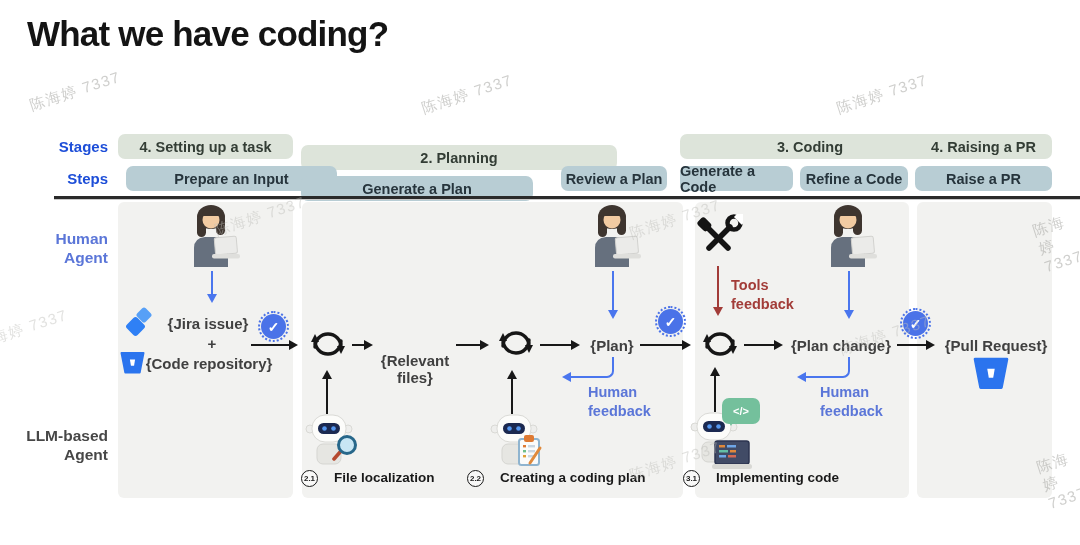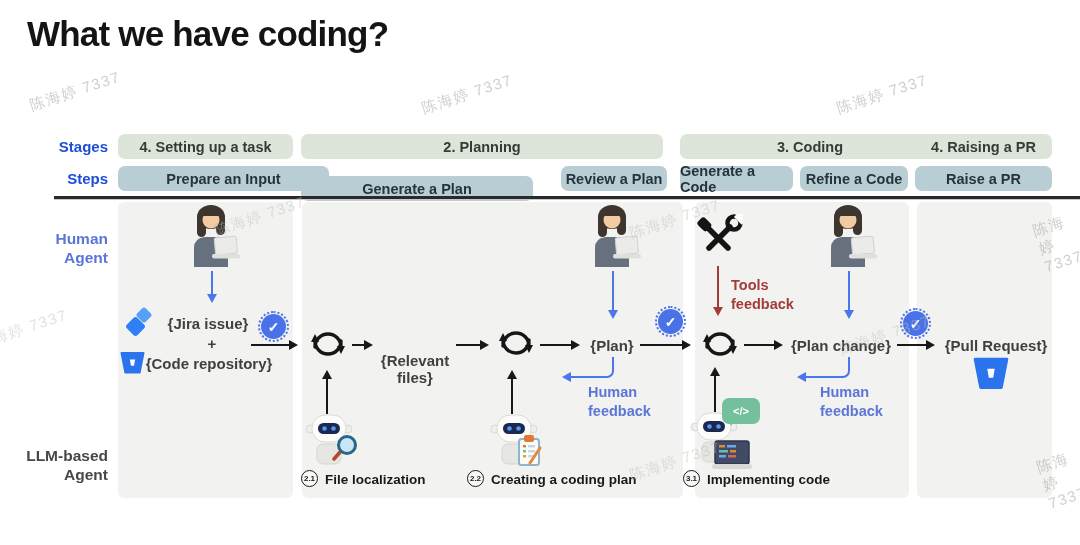--- a/index.html
+++ b/index.html
@@ -21,21 +21,21 @@
   .pill{border-radius:7px;height:25px;display:flex;align-items:center;justify-content:center;
         font-size:14.5px;font-weight:600;}
   .stagepill{background:var(--stage-pill,#dde4da);color:#333d35;}
   .steppill{background:var(--step-pill,#b8cdd4);color:#26343c;}
   .sep{left:54px;top:196px;width:1026px;height:2.5px;background:#2a2a2a;border-bottom:1px solid #c9c9c9;}
 
   
   .panel{top:202px;height:296px;background:#f2f2f0;border-radius:6px;}
   .lanelab{font-size:15.5px;font-weight:600;text-align:right;line-height:19px;}
   .lane-human{left:18px;top:229px;width:90px;color:var(--human-label-blue,#5b76d8);}
-  .lane-llm{left:8px;top:426px;width:100px;color:#474747;margin-top:20px;}
+  .lane-llm{left:8px;top:426px;width:100px;color:#474747;}
 
   
   .node{font-size:15px;font-weight:600;color:#404040;text-align:center;line-height:17px;}
   .fb{font-size:14.5px;font-weight:600;line-height:18.5px;}
   .fb-blue{color:var(--human-label-blue,#5b76d8);}
   .fb-red{color:var(--feedback-red,#a23c38);}
 
   
   .ah{height:0;border-top:2.8px solid #181818;}
   .ah::after{content:'';position:absolute;right:-9px;top:-6.4px;border:5px solid transparent;
@@ -56,21 +56,21 @@
          border-right:9px solid var(--accent-blue,#4a76ee);}
 
   
   .badge{width:25px;height:25px;border-radius:50%;background:var(--badge-blue,#4a72e8);
          display:flex;align-items:center;justify-content:center;color:#fff;font-size:14px;
          font-weight:700;z-index:5;}
   .badge::before{content:'';position:absolute;inset:-3px;border:2.5px dotted var(--badge-blue,#4a72e8);
          border-radius:50%;}
 
   
-  .task{display:flex;align-items:flex-end;gap:7px;font-size:13.5px;font-weight:600;color:#191919;z-index:4;}
+  .task{display:flex;align-items:flex-start;gap:16px;font-size:13.5px;font-weight:600;color:#191919;z-index:4;}
   .task .num{width:15px;height:15px;border:1.6px solid #1a1a1a;border-radius:50%;font-size:8px;
          font-weight:700;display:flex;align-items:center;justify-content:center;background:#f8f8f7;}
 
   .code-bubble{width:38px;height:26px;background:#74c09c;border-radius:7px;color:#fff;
          font-size:11px;font-weight:700;display:flex;align-items:center;justify-content:center;z-index:4;}
   .code-bubble::after{content:'';position:absolute;left:5px;bottom:-6px;border:4px solid transparent;
          border-top:7px solid #74c09c;}
   .z3{z-index:3;}
 </style>
 </head>
@@ -156,26 +156,26 @@
 <div class="abs wm faint" style="left:-25px;top:320px">陈海婷 7337</div>
 <div class="abs wm faint" style="left:213px;top:207px">陈海婷 7337</div>
 <div class="abs wm faint" style="left:628px;top:210px">陈海婷 7337</div>
 <div class="abs wm faint" style="left:628px;top:452px">陈海婷 7337</div>
 <div class="abs wm faint" style="left:838px;top:326px">陈海婷 7337</div>
 <div class="abs wm" style="left:1038px;top:215px">陈海婷 7337</div>
 <div class="abs wm" style="left:1042px;top:452px">陈海婷 7337</div>
 
 <div class="abs rowlab" style="left:48px;top:138px">Stages</div>
 <div class="abs pill stagepill" style="left:118px;top:134px;width:175px">4. Setting up a task</div>
-<div class="abs pill stagepill" style="left:301px;top:134px;width:362px">2. Planning</div>
+<div class="abs pill stagepill" style="left:301px;top:145px;width:316px">2. Planning</div>
 <div class="abs pill stagepill" style="left:680px;top:134px;width:260px">3. Coding</div>
 <div class="abs pill stagepill" style="left:915px;top:134px;width:137px">4. Raising a PR</div>
 
 <div class="abs rowlab" style="left:48px;top:170px">Steps</div>
-<div class="abs pill steppill" style="left:118px;top:166px;width:211px">Prepare an Input</div>
+<div class="abs pill steppill" style="left:126px;top:166px;width:211px">Prepare an Input</div>
 <div class="abs pill steppill" style="left:301px;top:176px;width:232px">Generate a Plan</div>
 <div class="abs pill steppill" style="left:561px;top:166px;width:106px">Review a Plan</div>
 <div class="abs pill steppill" style="left:680px;top:166px;width:113px">Generate a Code</div>
 <div class="abs pill steppill" style="left:800px;top:166px;width:108px">Refine a Code</div>
 <div class="abs pill steppill" style="left:915px;top:166px;width:137px">Raise a PR</div>
 
 <div class="abs sep"></div>
 
 <div class="abs panel" style="left:118px;width:175px"></div>
 <div class="abs panel" style="left:302px;width:381px"></div>

